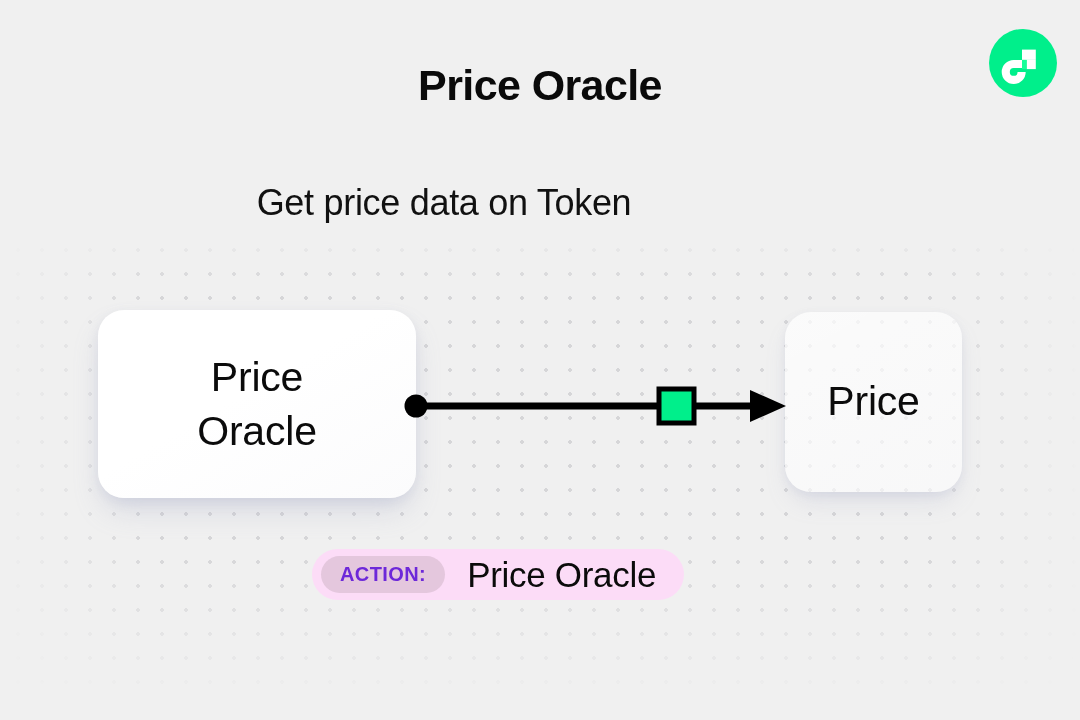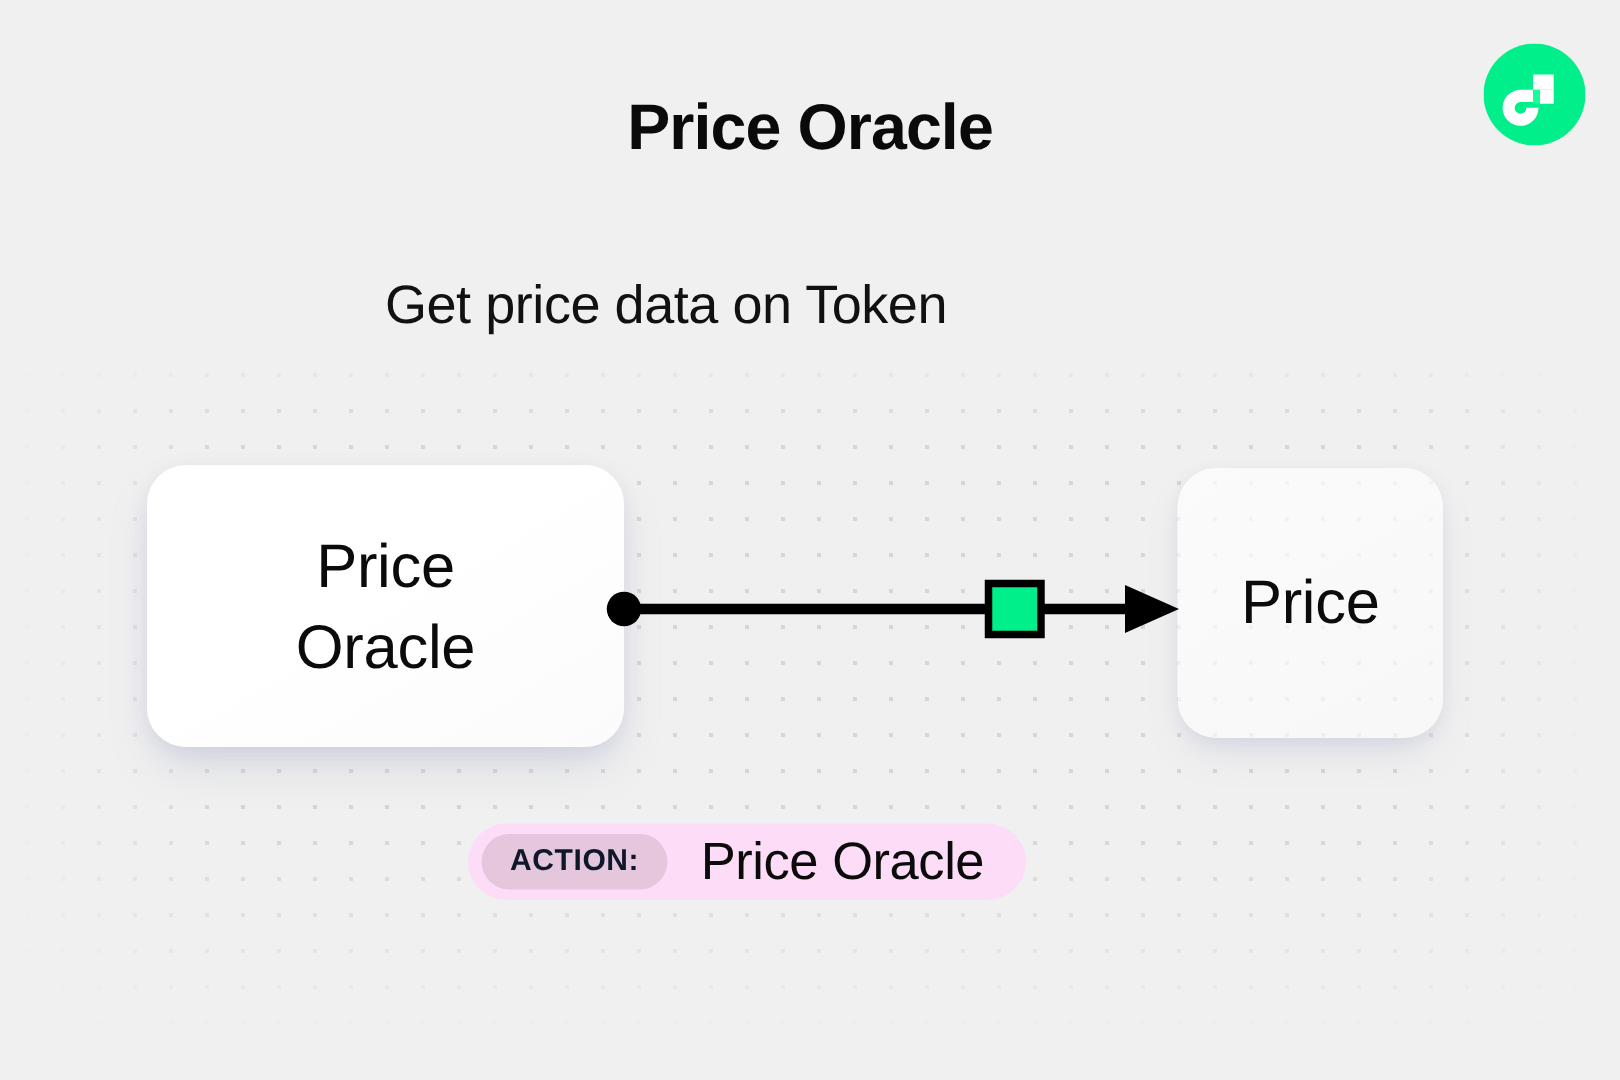--- a/index.html
+++ b/index.html
@@ -133,21 +133,21 @@
     height: 51px;
     border-radius: 26px;
     background: #fcdcf7;
     display: flex;
     align-items: center;
     padding: 0 28px 0 9px;
     box-sizing: border-box;
   }
   .action-tag {
     background: #e4c7dd;
-    color: #0f172a;
+    color: #6d28d9;
     border-radius: 19px;
     height: 37px;
     padding: 0 19px;
     display: flex;
     align-items: center;
     font-size: 20px;
     font-weight: 700;
     letter-spacing: 0.4px;
   }
   .action-value {

